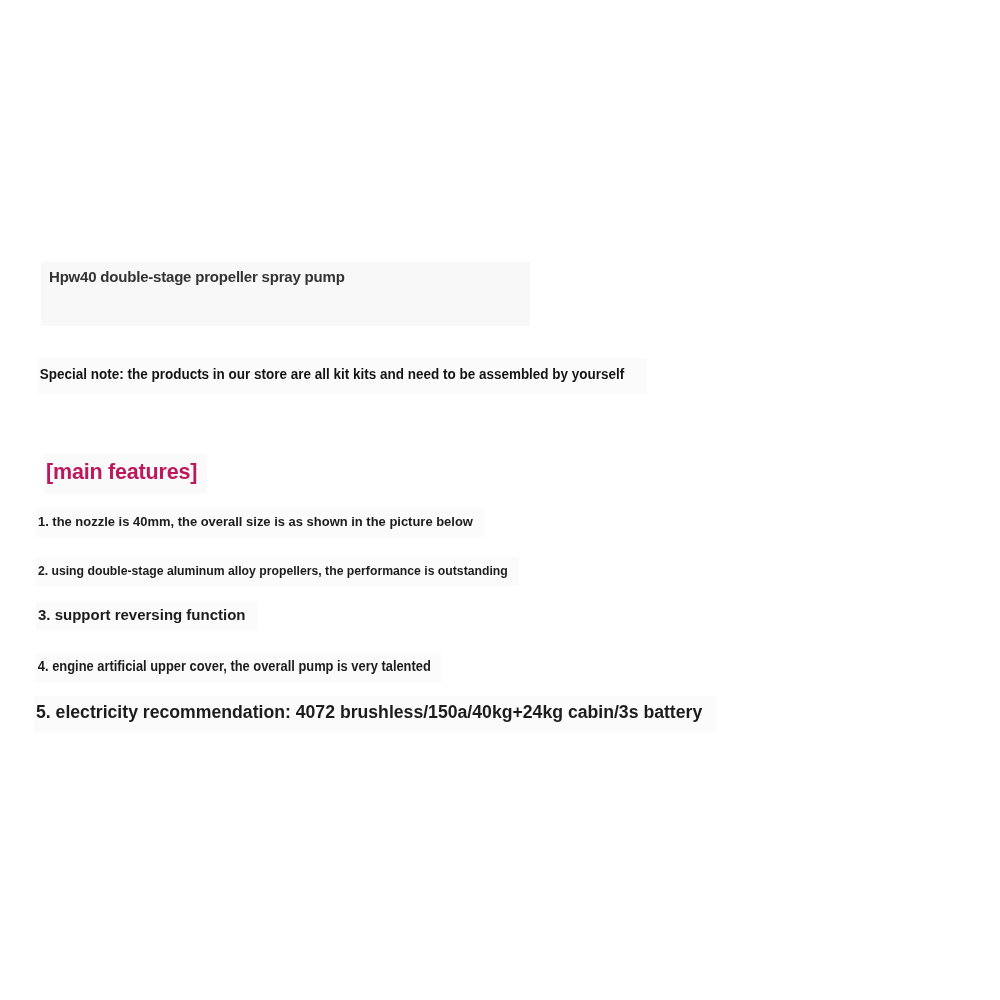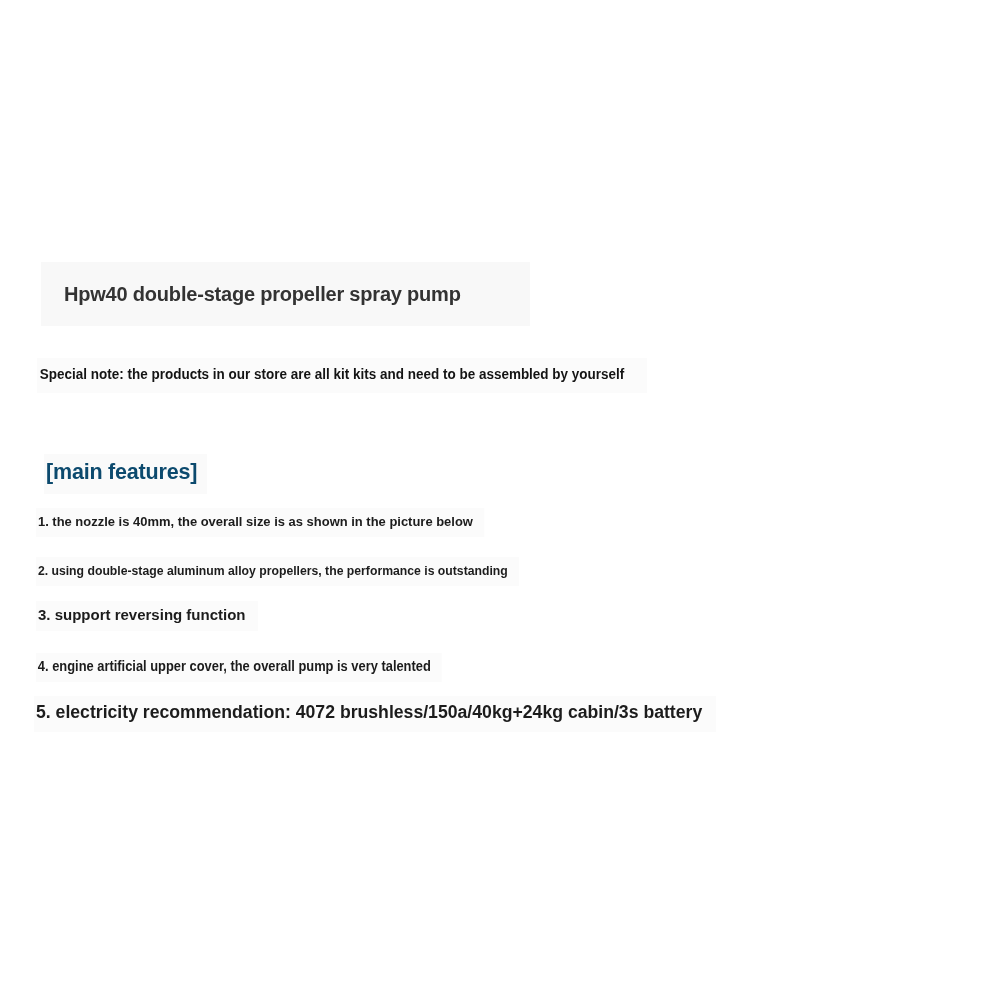--- a/index.html
+++ b/index.html
@@ -17,24 +17,24 @@
   }
   .title-box {
     position: absolute;
     left: 41px;
     top: 262px;
     width: 489px;
     height: 64px;
     background: #f8f8f8;
   }
   .title-box h1 {
-    margin: 15px;
+    margin: 0;
     padding: 7px 0 0 8px;
     width: 455px;
-    font-size: 20px;
+    font-size: 15px;
     line-height: 1.0;
     font-weight: 700;
     color: #333333;
     letter-spacing: -0.2px;
   }
   .note {
     position: absolute;
     left: 37px;
     top: 358px;
     display: inline-block;
@@ -49,21 +49,21 @@
   }
   .features-heading {
     position: absolute;
     left: 44px;
     top: 454px;
     display: inline-block;
     background: #fafafa;
     padding: 6px 10px 9px 2px;
     font-size: 21.5px;
     font-weight: 700;
-    color: #0c4a6e;
+    color: #be185d;
     letter-spacing: -0.2px;
     white-space: nowrap;
   }
   .feature {
     position: absolute;
     display: inline-block;
     background: #fbfbfb;
     font-weight: 700;
     color: #1c1c1c;
     white-space: nowrap;

